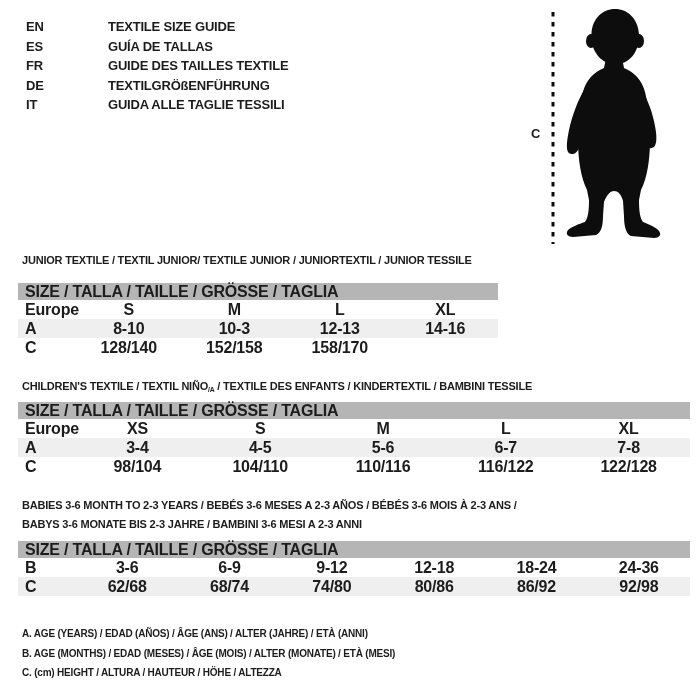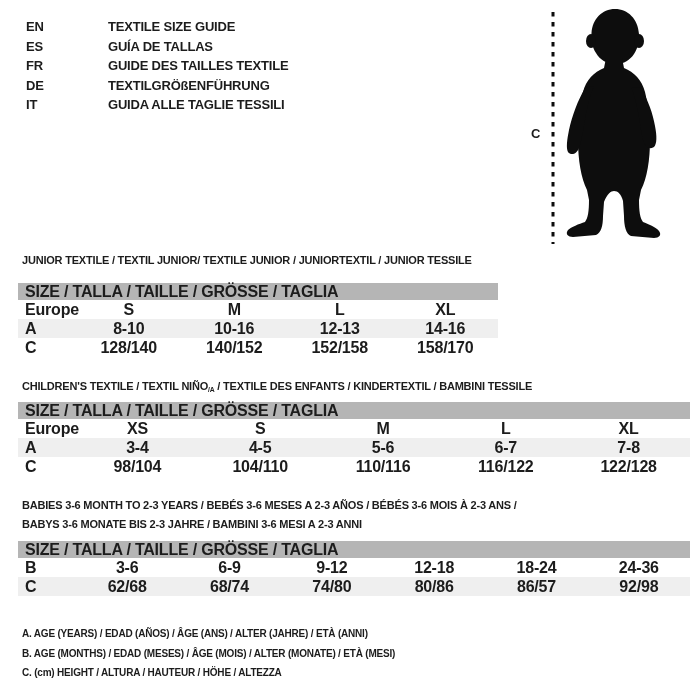--- a/index.html
+++ b/index.html
@@ -91,28 +91,27 @@
     <div class="trow">
       <div class="cell rowlabel">Europe</div>
       <div class="cell">S</div>
       <div class="cell">M</div>
       <div class="cell">L</div>
       <div class="cell">XL</div>
     </div>
     <div class="trow alt">
       <div class="cell rowlabel">A</div>
       <div class="cell">8-10</div>
-      <div class="cell">10-16</div>
+      <div class="cell">10-3</div>
       <div class="cell">12-13</div>
       <div class="cell">14-16</div>
     </div>
     <div class="trow">
       <div class="cell rowlabel">C</div>
       <div class="cell">128/140</div>
-      <div class="cell">140/152</div>
       <div class="cell">152/158</div>
       <div class="cell">158/170</div>
     </div>
   </div>
 
   <div class="section-title" style="top:377px">
     <span>CHILDREN'S TEXTILE / TEXTIL NIÑO</span><span class="sub">/A</span><span> / TEXTILE DES ENFANTS / KINDERTEXTIL / BAMBINI TESSILE</span>
   </div>
   <div class="size-table t-children" style="top:402px">
     <div class="thead">SIZE / TALLA / TAILLE / GRÖSSE / TAGLIA</div>
@@ -156,21 +155,21 @@
       <div class="cell">12-18</div>
       <div class="cell">18-24</div>
       <div class="cell">24-36</div>
     </div>
     <div class="trow alt">
       <div class="cell rowlabel">C</div>
       <div class="cell">62/68</div>
       <div class="cell">68/74</div>
       <div class="cell">74/80</div>
       <div class="cell">80/86</div>
-      <div class="cell">86/57</div>
+      <div class="cell">86/92</div>
       <div class="cell">92/98</div>
     </div>
   </div>
 
   <div class="legend">
     <div class="legend-line">A. AGE (YEARS) / EDAD (AÑOS) / ÂGE (ANS) / ALTER (JAHRE) / ETÀ (ANNI)</div>
     <div class="legend-line">B. AGE (MONTHS) / EDAD (MESES) / ÂGE (MOIS) / ALTER (MONATE) / ETÀ (MESI)</div>
     <div class="legend-line">C. (cm) HEIGHT / ALTURA / HAUTEUR / HÖHE / ALTEZZA</div>
   </div>
 

